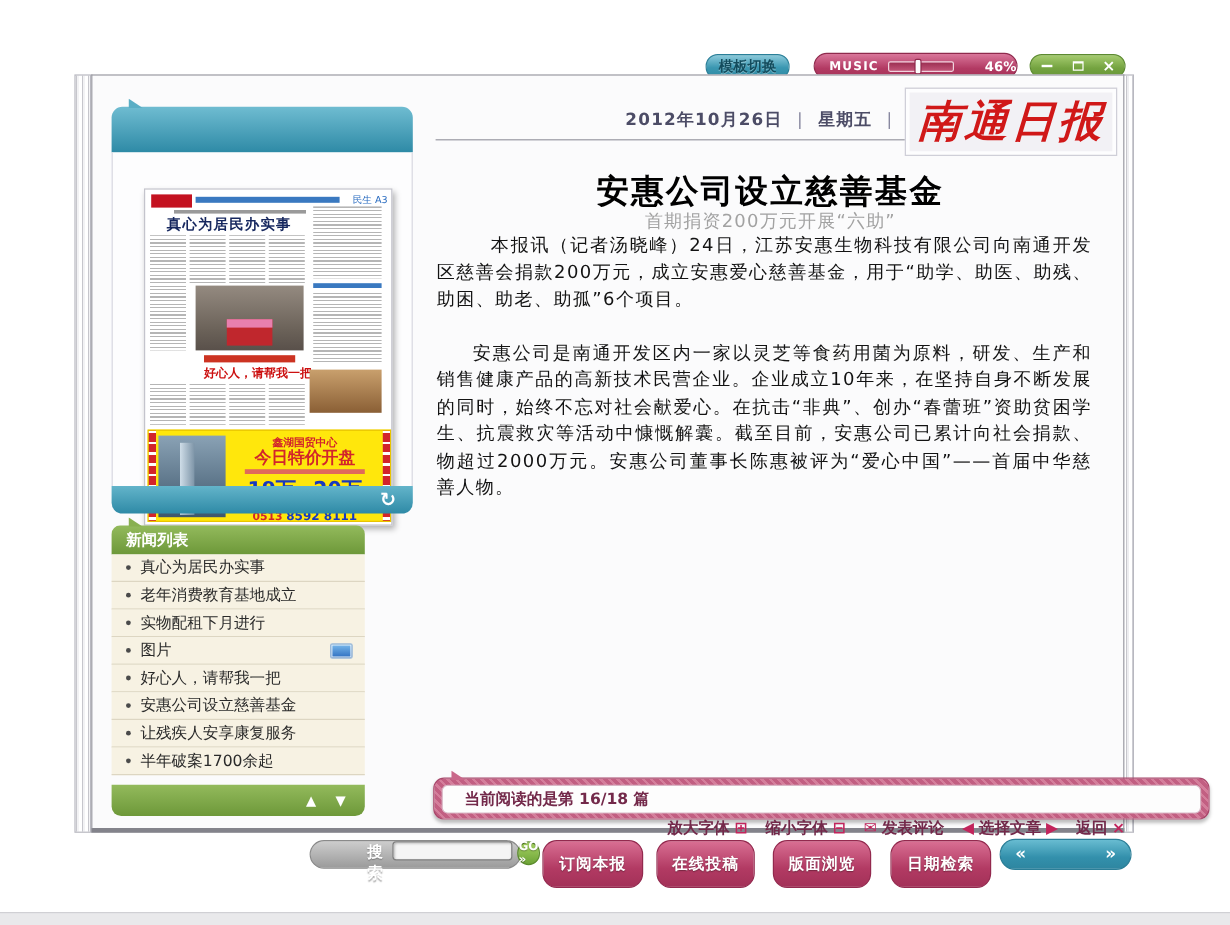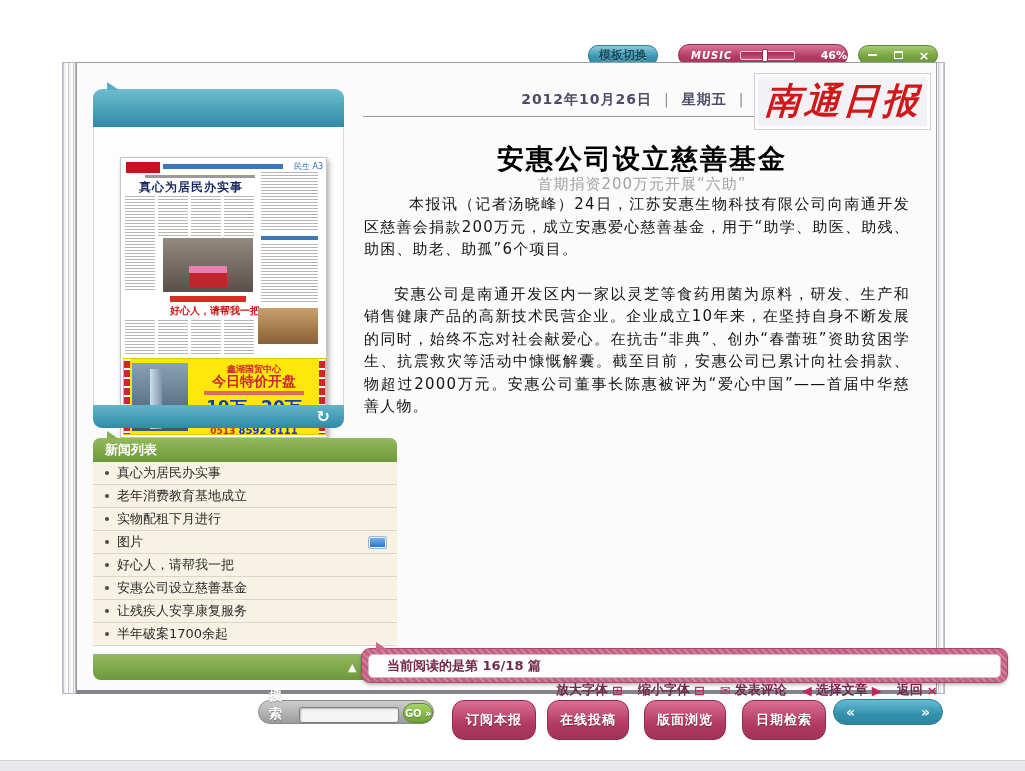--- a/index.html
+++ b/index.html
@@ -16,21 +16,21 @@
     background:linear-gradient(#8ccadb,#3a97b1 55%,#2e89a3);
     border:1px solid #2a7f98; color:#134c5d; font-size:12px; font-weight:bold;
     display:flex; align-items:center; justify-content:center;
     text-shadow:0 1px 0 rgba(255,255,255,.35); cursor:pointer;
   }
   .music {
     left:678px; top:44px; width:170px; height:22px; border-radius:11px;
     background:linear-gradient(#d9769a,#b23a63 60%,#a53257);
     border:1px solid #8f2a4d; display:flex; align-items:center; color:#fff;
   }
-  .music .mlabel { font-size:10px; font-weight:bold; letter-spacing:1px; margin-left:12px;font-style:italic; }
+  .music .mlabel { font-size:10px; font-weight:bold; letter-spacing:1px; margin-left:12px; }
   .music .track {
     position:relative; margin-left:8px; width:76px; height:9px;
     border:1px solid #f0d4de; background:linear-gradient(#9c2f52,#c25578);
     border-radius:2px;
   }
   .music .thumb {
     position:absolute; top:-3px; width:6px; height:13px; background:#fdfdfd;
     border:1px solid #8f2a4d; border-radius:2px; transform:translateX(-50%);
   }
   .music .mpct { font-size:11px; font-weight:bold; margin-left:26px; }
@@ -124,21 +124,21 @@
     font-size:17px; font-weight:bold; color:#1838c0; white-space:nowrap; }
   .ad-bar2 { position:absolute; left:78px; top:57px; width:104px; height:3px; background:#e06a5a; }
   .ad-bar3 { position:absolute; left:84px; top:62px; width:92px; height:3px; background:#e06a5a; }
   .ad-phone { position:absolute; left:66px; top:66px; width:128px; text-align:center;
     font-size:9px; font-weight:bold; white-space:nowrap; }
   .ad-phone .area { color:#d2252b; } .ad-phone .num { color:#1838c0; font-size:10px; }
   .np-col { position:absolute; }
   .np-rightcol-h { position:absolute; width:37px; height:4px; background:#3a79c0; }
 
   
-  .news-panel { left:16px; top:375px; width:304px; height:242px; }
+  .news-panel { left:16px; top:375px; width:211px; height:242px; }
   .list-head {
     left:0; top:0; width:100%; height:24px; border-radius:7px 7px 0 0;
     background:linear-gradient(#93ba5c,#6d9839);
     color:#fff; font-size:13px; font-weight:bold;
     display:flex; align-items:center; padding-left:12px;
   }
   .list-items { left:0; top:24px; width:100%; }
   .list-item {
     height:23px; background:#f7f2e3; border-bottom:1px solid #ddd6c2;
     display:flex; align-items:center; padding:0 10px; cursor:pointer;
@@ -193,21 +193,21 @@
     display:flex; align-items:center; gap:15px; padding-left:18px;
     font-size:13px; font-weight:bold; color:#73294a; white-space:nowrap;
   }
   .readbar-inner .glyph { color:#c2255c; font-weight:bold; cursor:pointer; }
   .rb-btn { cursor:pointer; display:flex; align-items:center; gap:4px;margin-top:48px; }
 
   
   .search-pill {
     left:258px; top:700px; width:176px; height:24px; border-radius:12px;
     background:linear-gradient(#cdcdcd,#9b9b9b); border:1px solid #8a8a8a;
-    display:flex; align-items:flex-end;
+    display:flex; align-items:flex-start;padding-left:37px;
   }
   .search-pill .slabel { color:#fff; font-size:13px; font-weight:bold; margin-left:10px;
     text-shadow:0 1px 1px rgba(0,0,0,.3); }
   .search-input { margin-left:8px; width:100px; height:16px; border:1px solid #7e7e7e;
     border-radius:3px; background:#f5f5f5; box-shadow:inset 1px 1px 2px rgba(0,0,0,.25);
     font-size:11px; padding:0 4px; outline:none; }
   .go-btn { margin-left:4px; width:34px; height:20px; border-radius:10px;
     background:linear-gradient(#a7d463,#6da337); border:1px solid #5c8c2e;
     color:#fff; font-size:10px; font-weight:bold; display:flex; align-items:center;
     justify-content:center; cursor:pointer; text-shadow:0 1px 1px rgba(0,0,0,.3); }

